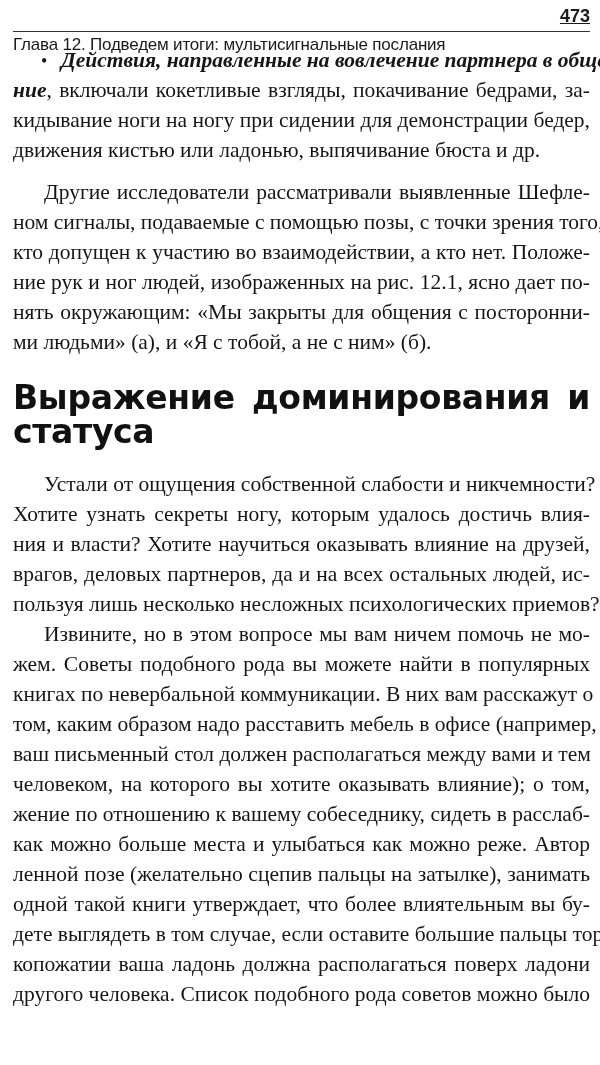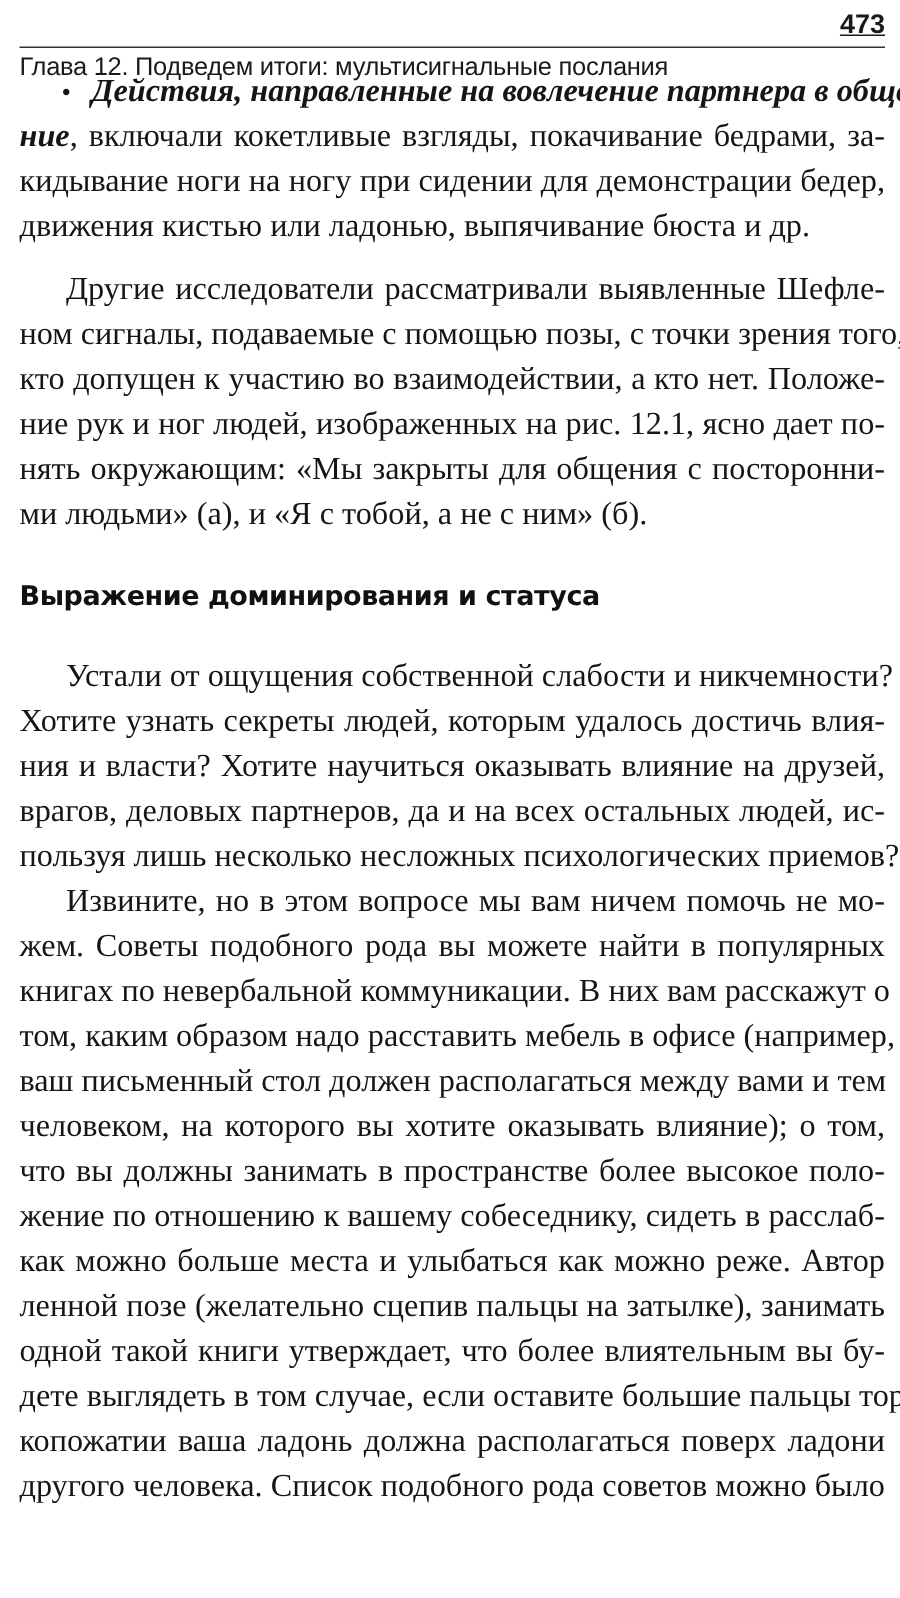--- a/index.html
+++ b/index.html
@@ -18,21 +18,21 @@
     text-align: justify; hyphens: manual;
   }
   .line { display: block; height: 30px; white-space: nowrap; text-align-last: justify; text-align: justify; }
   .line.last { text-align-last: left; }
   .indent { padding-left: 31px; }
   .para-gap { height: 12px; }
   .bullet-line { padding-left: 28px; }
   .bullet { display: inline-block; width: 20px; font-size: 18px; }
   .ital { font-style: italic; font-weight: bold; }
   .heading {
-    font-family: "DejaVu Sans", sans-serif; font-weight: bold; font-size: 18px;
+    font-family: "DejaVu Sans", sans-serif; font-weight: bold; font-size: 33px;
     line-height: 34px; margin-top: 24px; margin-bottom: 20px; letter-spacing: -0.3px; color: #111;
   }
 </style>
 </head>
 <body>
 
 <div class="page">
   <div class="running-head">
     <span class="title">Глава 12. Подведем итоги: мультисигнальные послания</span>
     <span class="num">473</span>
@@ -55,34 +55,33 @@
       <span class="line">кто допущен к участию во взаимодействии, а кто нет. Положе-</span>
       <span class="line">ние рук и ног людей, изображенных на рис. 12.1, ясно дает по-</span>
       <span class="line">нять окружающим: «Мы закрыты для общения с посторонни-</span>
       <span class="line last">ми людьми» (а), и «Я с тобой, а не с ним» (б).</span>
     </div>
 
     <div class="heading">Выражение доминирования и статуса</div>
 
     <div>
       <span class="line indent">Устали от ощущения собственной слабости и никчемности?</span>
-      <span class="line">Хотите узнать секреты людей, которым удалось достичь влия-</span>
+      <span class="line">Хотите узнать секреты ногу, которым удалось достичь влия-</span>
       <span class="line">ния и власти? Хотите научиться оказывать влияние на друзей,</span>
       <span class="line">врагов, деловых партнеров, да и на всех остальных людей, ис-</span>
       <span class="line">пользуя лишь несколько несложных психологических приемов?</span>
     </div>
 
     <div>
       <span class="line indent">Извините, но в этом вопросе мы вам ничем помочь не мо-</span>
       <span class="line">жем. Советы подобного рода вы можете найти в популярных</span>
       <span class="line">книгах по невербальной коммуникации. В них вам расскажут о</span>
       <span class="line">том, каким образом надо расставить мебель в офисе (например,</span>
       <span class="line">ваш письменный стол должен располагаться между вами и тем</span>
       <span class="line">человеком, на которого вы хотите оказывать влияние); о том,</span>
-      <span class="line">что вы должны занимать в пространстве более высокое поло-</span>
       <span class="line">жение по отношению к вашему собеседнику, сидеть в расслаб-</span>
       <span class="line">как можно больше места и улыбаться как можно реже. Автор</span>
       <span class="line">ленной позе (желательно сцепив пальцы на затылке), занимать</span>
       <span class="line">одной такой книги утверждает, что более влиятельным вы бу-</span>
       <span class="line">дете выглядеть в том случае, если оставите большие пальцы тор-</span>
       <span class="line">копожатии ваша ладонь должна располагаться поверх ладони</span>
       <span class="line">другого человека. Список подобного рода советов можно было</span>
 
     </div>
   </div>

